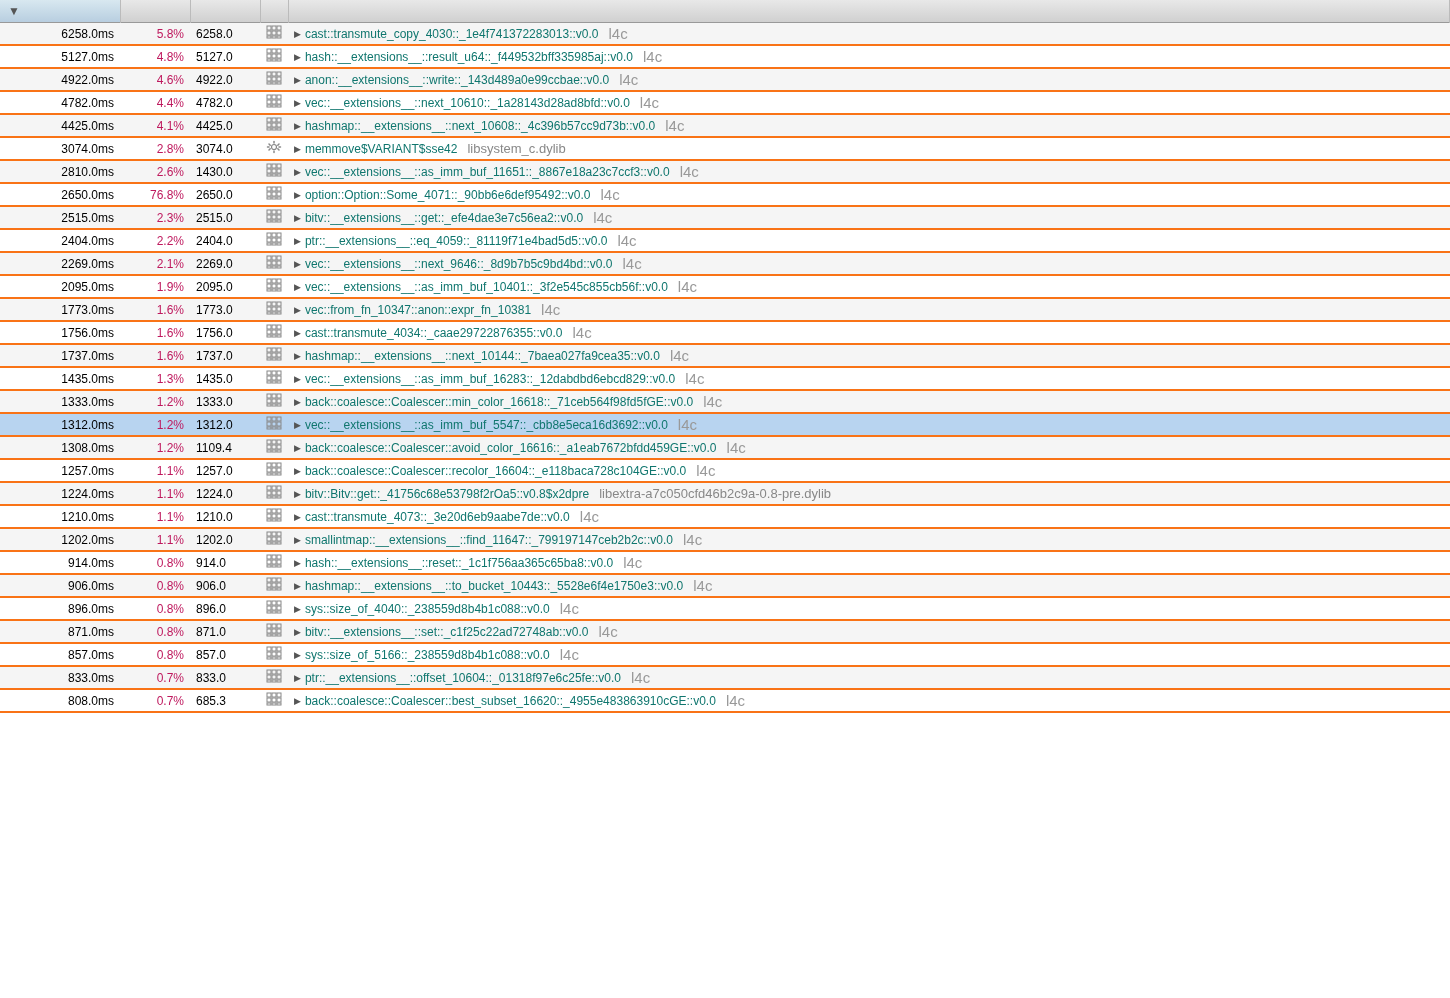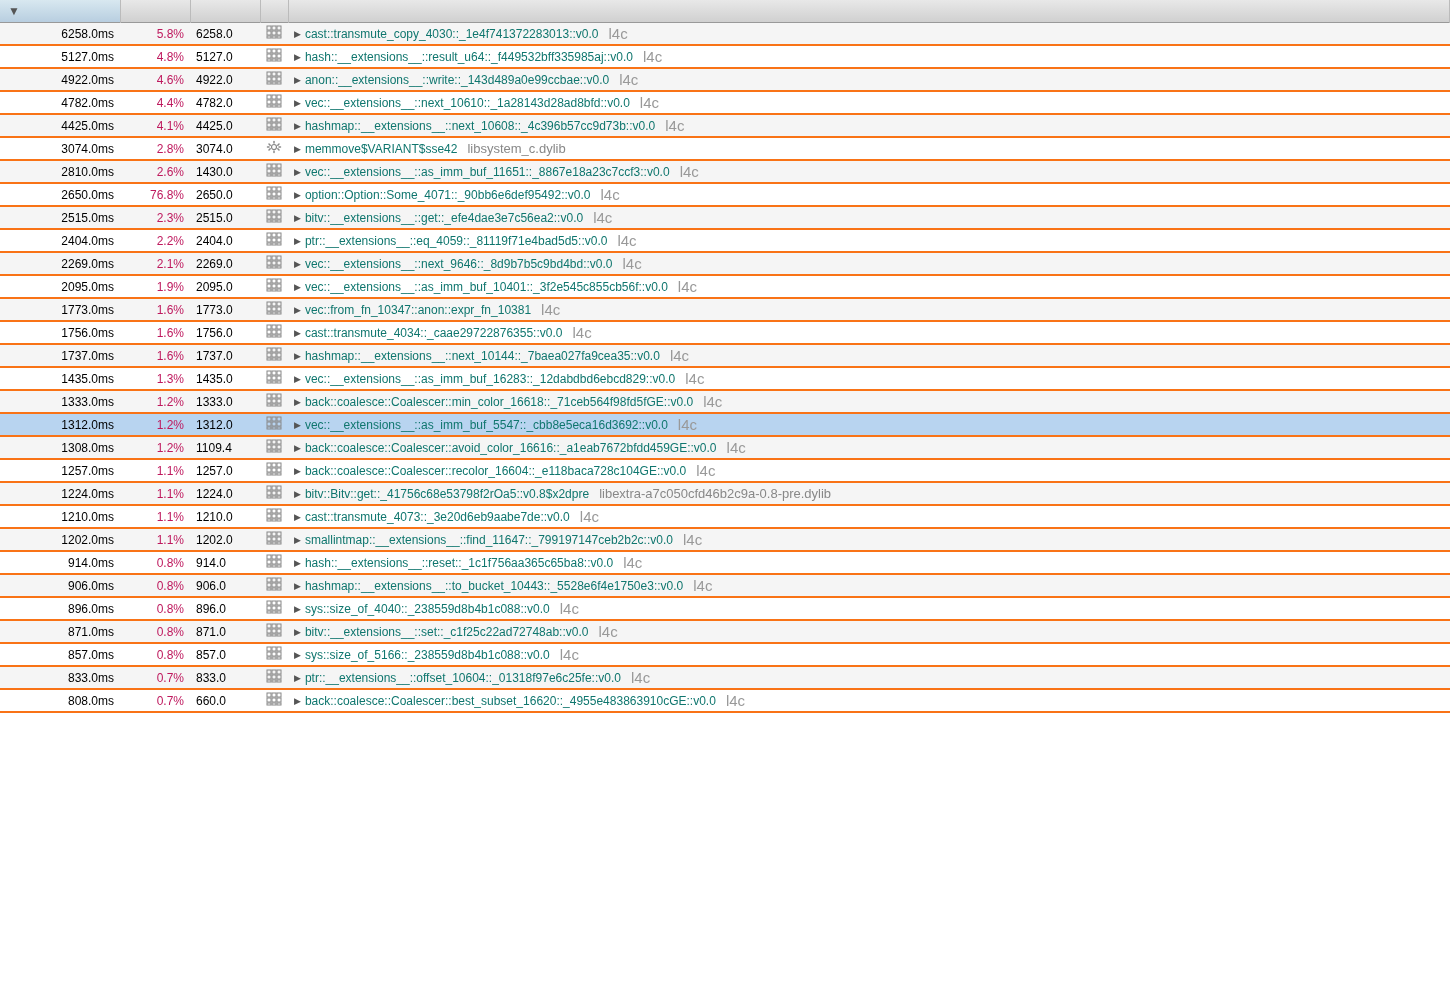--- a/index.html
+++ b/index.html
@@ -812,21 +812,21 @@
           <div class="symbol-cell">
             <span class="symbol-triangle">▶</span>
             <span class="symbol-name">ptr::__extensions__::offset_10604::_01318f97e6c25fe::v0.0</span>
             <span class="symbol-tag">l4c</span>
           </div>
         </td>
       </tr>
       <tr>
         <td class="td-running-time">808.0ms</td>
         <td class="td-self-pct">0.7%</td>
-        <td class="td-self-num">660.0</td>
+        <td class="td-self-num">685.3</td>
         <td class="td-icon"><div class="icon-grid"><svg viewBox="0 0 16 14" xmlns="http://www.w3.org/2000/svg">
     <rect x="1" y="1" width="4" height="4" fill="none" stroke="#888" stroke-width="1"></rect>
     <rect x="6" y="1" width="4" height="4" fill="none" stroke="#888" stroke-width="1"></rect>
     <rect x="11" y="1" width="4" height="4" fill="none" stroke="#888" stroke-width="1"></rect>
     <rect x="1" y="6" width="4" height="4" fill="none" stroke="#888" stroke-width="1"></rect>
     <rect x="6" y="6" width="4" height="4" fill="none" stroke="#888" stroke-width="1"></rect>
     <rect x="11" y="6" width="4" height="4" fill="none" stroke="#888" stroke-width="1"></rect>
     <rect x="1" y="11" width="4" height="2" fill="none" stroke="#888" stroke-width="1"></rect>
     <rect x="6" y="11" width="4" height="2" fill="none" stroke="#888" stroke-width="1"></rect>
     <rect x="11" y="11" width="4" height="2" fill="none" stroke="#888" stroke-width="1"></rect>

